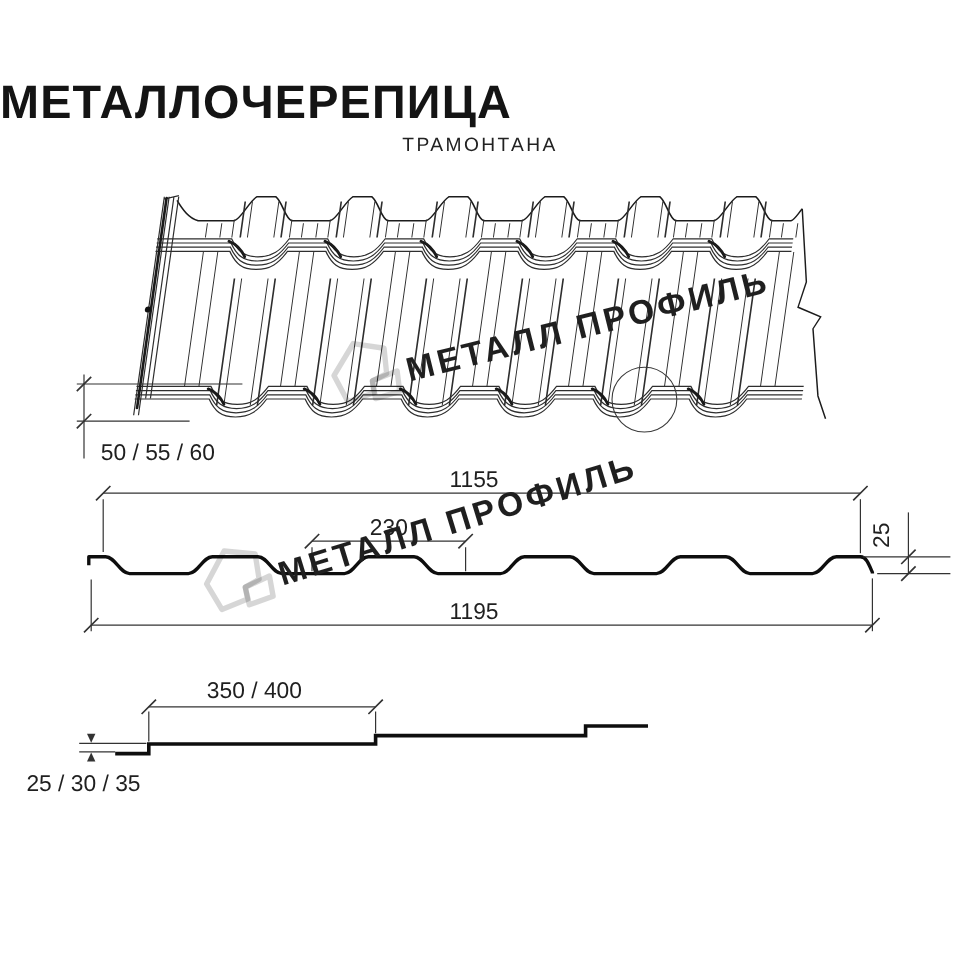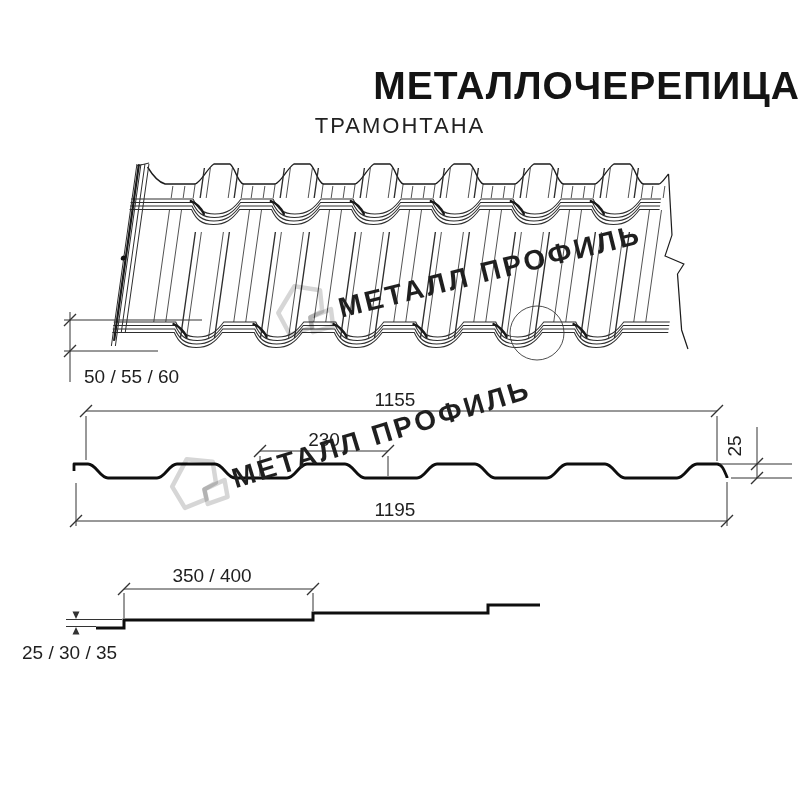--- a/index.html
+++ b/index.html
@@ -1,21 +1,21 @@
 <!DOCTYPE html>
 <html><head>
 <meta charset="utf-8">
 <style>
   html,body{margin:0;padding:0;background:#ffffff;}
   #stage{position:relative;width:800px;height:800px;background:#ffffff;overflow:hidden;
          font-family:"Liberation Sans",sans-serif;}
-  .title{position:absolute;left:0;top:64px;width:800px;text-align:right;
+  .title{position:absolute;left:0;top:64px;width:800px;text-align:left;
          font-size:39px;font-weight:bold;letter-spacing:1px;color:#141414;}
   .subtitle{position:absolute;left:0;top:113px;width:800px;text-align:center;
-         font-size:22px;font-weight:400;letter-spacing:2px;color:#222;}
+         font-size:16px;font-weight:400;letter-spacing:2px;color:#222;}
   svg{position:absolute;left:0;top:0;}
   svg text{font-family:"Liberation Sans",sans-serif;fill:#1f1f1f;font-size:19px;}
   .wm-text{font-size:28px;font-weight:bold;letter-spacing:3px;}
 </style>
 </head>
 <body>
 
 <div id="stage">
 
   <div class="title">МЕТАЛЛОЧЕРЕПИЦА</div>

